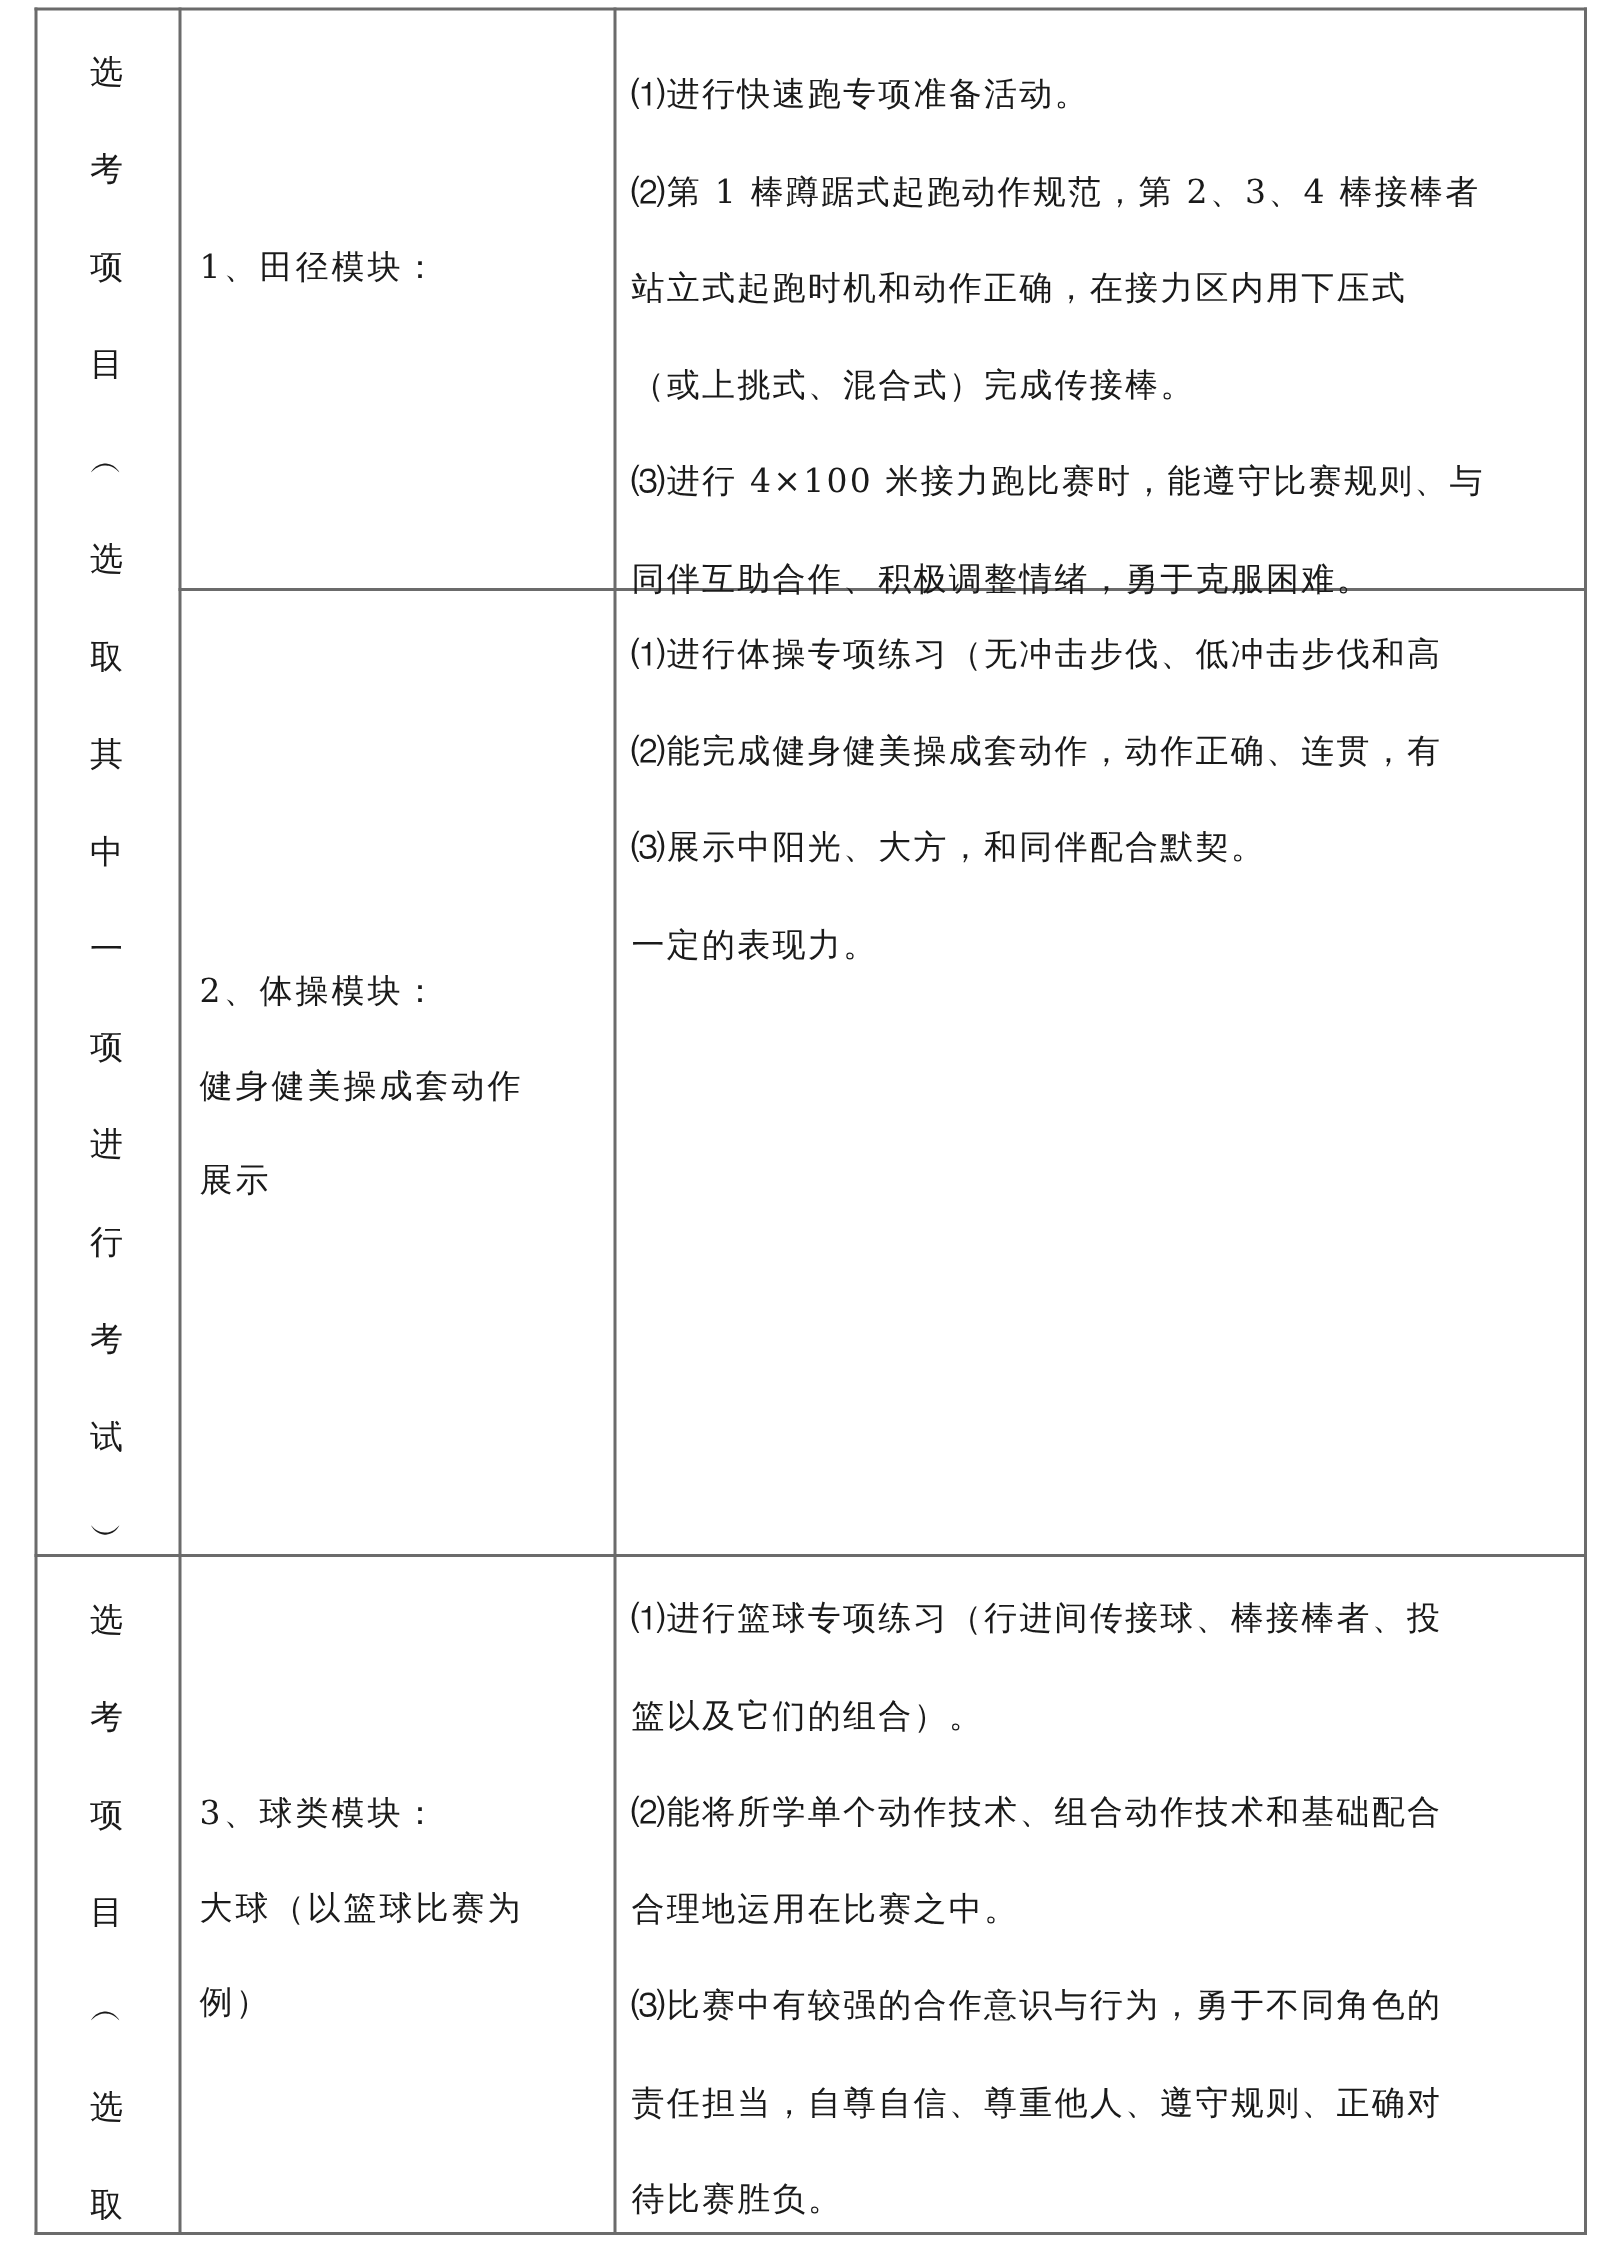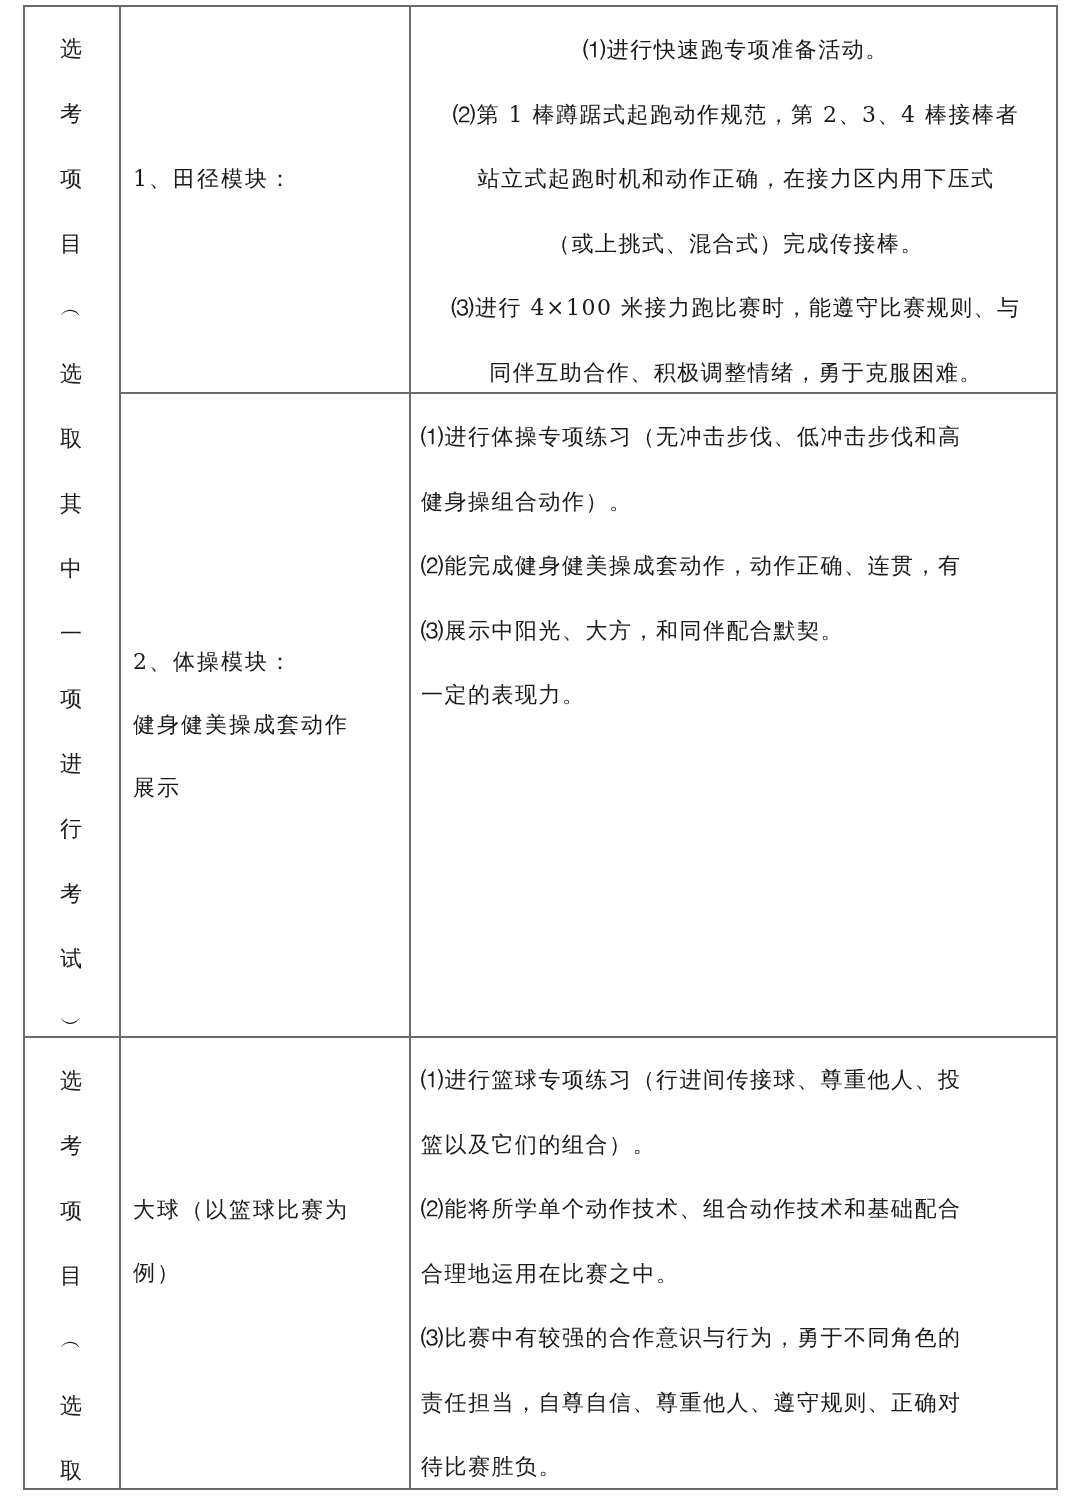--- a/index.html
+++ b/index.html
@@ -46,57 +46,57 @@
   <div class="vchar">进</div>
   <div class="vchar">行</div>
   <div class="vchar">考</div>
   <div class="vchar">试</div>
   <div class="vchar">︶</div>
 </div>
 
 <div class="mod" style="top:147px;">
   <div>1、田径模块：</div>
 </div>
-<div class="desc" style="top:18px;text-align:center;">
+<div class="desc" style="top:32px;">
   <p>⑴进行快速跑专项准备活动。</p>
   <p>⑵第 1 棒蹲踞式起跑动作规范，第 2、3、4 棒接棒者</p>
   <p>站立式起跑时机和动作正确，在接力区内用下压式</p>
   <p>（或上挑式、混合式）完成传接棒。</p>
   <p>⑶进行 4×100 米接力跑比赛时，能遵守比赛规则、与</p>
   <p>同伴互助合作、积极调整情绪，勇于克服困难。</p>
 </div>
 
 <div class="mod" style="top:630px;">
   <div>2、体操模块：</div>
   <div>健身健美操成套动作</div>
   <div>展示</div>
 </div>
 <div class="desc" style="top:405px;">
   <p>⑴进行体操专项练习（无冲击步伐、低冲击步伐和高</p>
-  <p>健身操组合动作）。</p>
   <p>⑵能完成健身健美操成套动作，动作正确、连贯，有</p>
   <p>⑶展示中阳光、大方，和同伴配合默契。</p>
   <p>一定的表现力。</p>
 </div>
 
 <div class="vcell" style="left:51px;top:1048px;">
   <div class="vchar">选</div>
   <div class="vchar">考</div>
   <div class="vchar">项</div>
   <div class="vchar">目</div>
   <div class="vchar">︵</div>
   <div class="vchar">选</div>
   <div class="vchar">取</div>
 </div>
 
 <div class="mod" style="top:1178px;">
+  <div>3、球类模块：</div>
   <div>大球（以篮球比赛为</div>
   <div>例）</div>
 </div>
 <div class="desc" style="top:1048px;">
-  <p>⑴进行篮球专项练习（行进间传接球、尊重他人、投</p>
+  <p>⑴进行篮球专项练习（行进间传接球、棒接棒者、投</p>
   <p>篮以及它们的组合）。</p>
   <p>⑵能将所学单个动作技术、组合动作技术和基础配合</p>
   <p>合理地运用在比赛之中。</p>
   <p>⑶比赛中有较强的合作意识与行为，勇于不同角色的</p>
   <p>责任担当，自尊自信、尊重他人、遵守规则、正确对</p>
   <p>待比赛胜负。</p>
 </div>
 
 </body></html>

